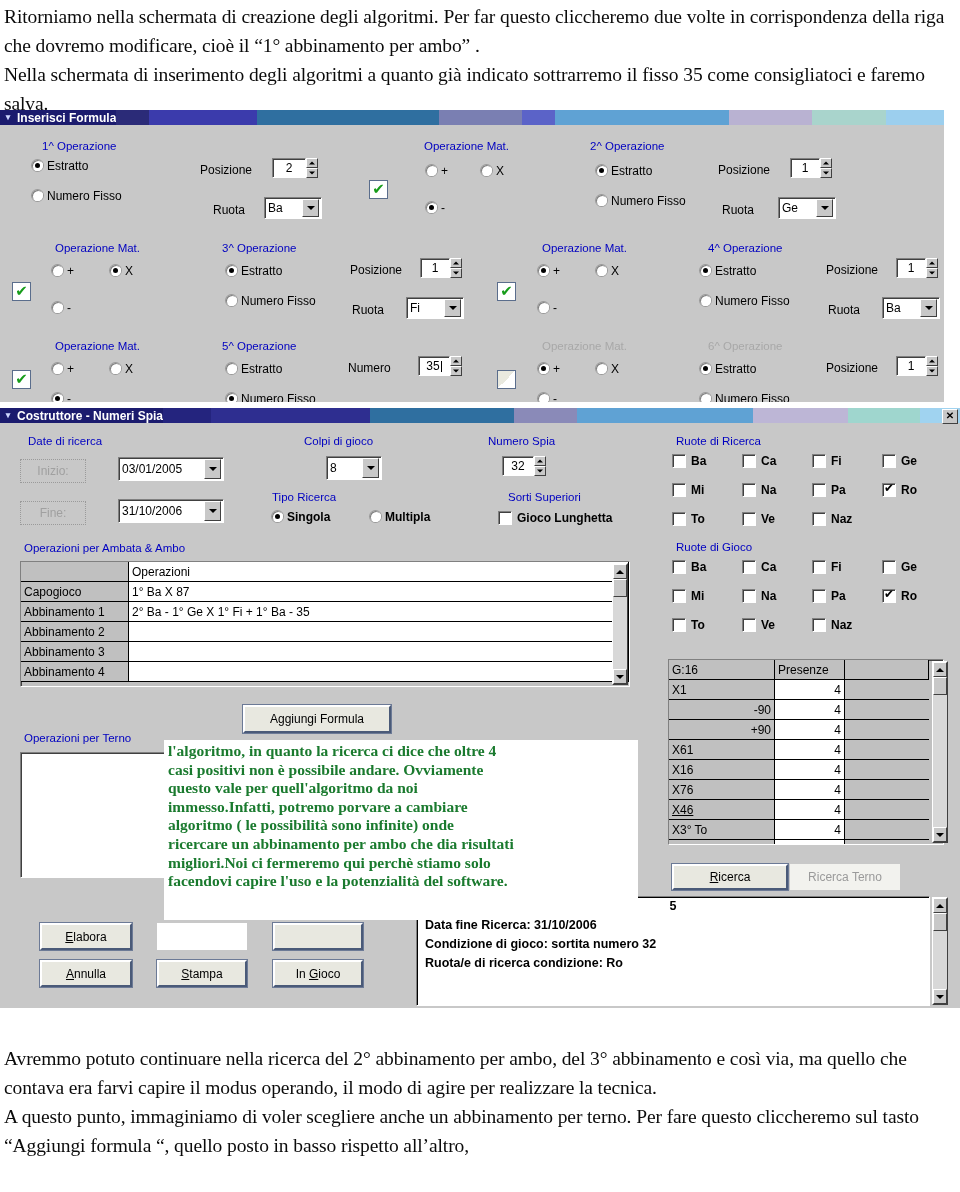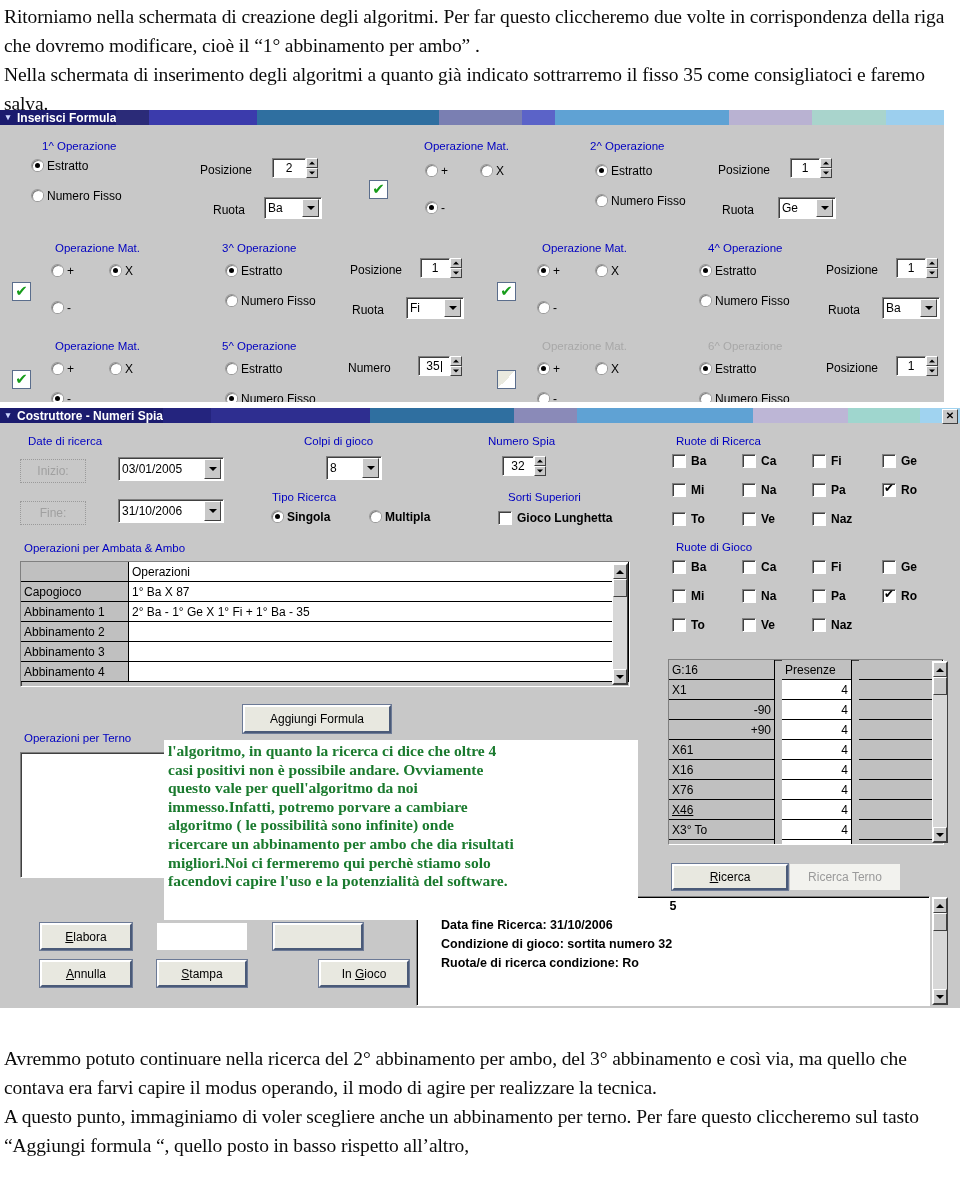--- a/index.html
+++ b/index.html
@@ -151,21 +151,21 @@
   .btn.flat{background:#f2f2ee;border-color:#f2f2ee;box-shadow:none;color:#9a9a9a;}
   .btn u{text-decoration:underline;}
 
   
   .grid{
     position:absolute;background:#c0c0c0;
     border:1px solid;border-color:#808080 #ffffff #ffffff #808080;
     box-shadow:inset 1px 1px 0 #404040;
     box-sizing:border-box;overflow:hidden;
   }
-  .grow{display:flex;height:20px;box-sizing:border-box;justify-content:space-between;}
+  .grow{display:flex;height:20px;box-sizing:border-box;}
   .gcell{
     border-right:1px solid #000;border-bottom:1px solid #000;
     box-sizing:border-box;font-size:12px;padding:2px 3px;
     display:flex;align-items:center;overflow:hidden;white-space:nowrap;
   }
   .gcell.hdr{background:#c0c0c0;}
   .gcell.lbl-c{background:#c0c0c0;}
   .gcell.val{background:#ffffff;}
   .gcell.right{justify-content:flex-end;}
 
@@ -198,21 +198,21 @@
 
   
   .resultpanel{
     position:absolute;background:#ffffff;
     border:1px solid;border-color:#808080 #ffffff #ffffff #808080;
     box-shadow:inset 1px 1px 0 #000;
     box-sizing:border-box;overflow:hidden;
   }
   .resultpanel .rline{
     font-family:"Liberation Sans", sans-serif;font-weight:bold;font-size:12.5px;
-    color:#000;padding-left:24px;line-height:19px;white-space:nowrap;
+    color:#000;padding-left:8px;line-height:19px;white-space:nowrap;
   }
 </style>
 </head>
 <body>
 
 <div class="page">
 
   <div id="top-text" class="prose">
     <p>Ritorniamo nella schermata di creazione degli algoritmi. Per far questo cliccheremo due volte in corrispondenza della riga che dovremo modificare, cioè il “1° abbinamento per ambo” .</p>
     <p>Nella schermata di inserimento degli algoritmi a quanto già indicato sottrarremo il fisso 35 come consigliatoci e faremo salva.</p>
@@ -619,21 +619,21 @@
 
     <div class="btn" style="left:40px;top:515px;width:92px;height:27px;">
       <span><u>E</u><span>labora</span></span>
     </div>
     <div class="btn" style="left:40px;top:552px;width:92px;height:27px;">
       <span><u>A</u><span>nnulla</span></span>
     </div>
     <div class="btn" style="left:157px;top:552px;width:90px;height:27px;">
       <span><u>S</u><span>tampa</span></span>
     </div>
-    <div class="btn" style="left:273px;top:552px;width:90px;height:27px;margin-left:46px;">
+    <div class="btn" style="left:273px;top:552px;width:90px;height:27px;">
       <span><span>In&nbsp;</span><u>G</u><span>ioco</span></span>
     </div>
     <div class="btn flat" style="left:157px;top:515px;width:90px;height:27px;background:#ffffff;box-shadow:none;border-color:#ffffff;color:#d6d6d6;"></div>
     <div class="btn" style="left:273px;top:515px;width:90px;height:27px;color:#bdbdbd;"></div>
   <div class="cbx" style="left: 672px; top: 46px;">
         <span class="box"></span>
         <span>Ba</span>
       </div>
       <div class="cbx" style="left: 742px; top: 46px;">
         <span class="box"></span>

